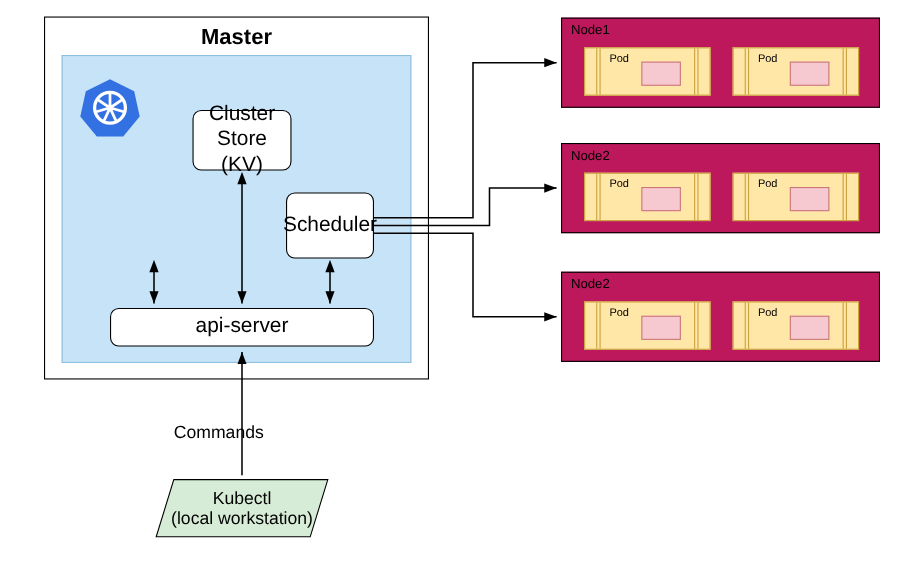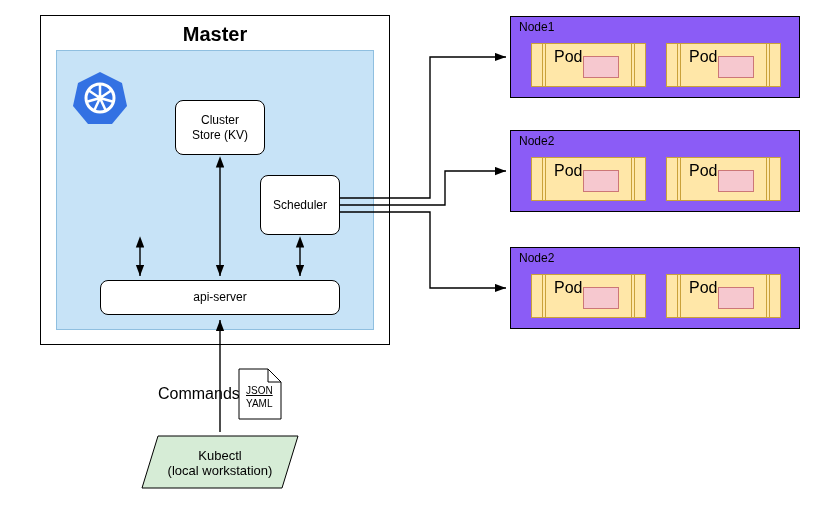--- a/index.html
+++ b/index.html
@@ -1,25 +1,25 @@
 <!DOCTYPE html>
 <html><head>
 <meta charset="utf-8">
 <style>
   html,body{margin:0;padding:0;font-family:Arial,Helvetica,sans-serif;background:#fff}
   .canvas{position:relative;width:698px;height:516px;background:#fff}
-  .box{position:absolute;border:1px solid #000;border-radius:8px;background:#fff;display:flex;align-items:center;justify-content:center;text-align:center;font-size:12px;line-height:1.2;box-sizing:border-box}
+  .box{position:absolute;border:1px solid #000;border-radius:8px;background:#fff;display:flex;align-items:center;justify-content:center;text-align:center;font-size:19px;line-height:1.2;box-sizing:border-box}
   .plain{border-radius:0}
   svg.overlay{position:absolute;left:0;top:0;width:837px;height:516px;pointer-events:none}
   .pod{position:absolute;background:#ffe7a8;border:1px solid #caa13a;box-sizing:border-box}
   .pod .stripe-l{position:absolute;left:10px;top:0;bottom:0;width:2px;border-left:1px solid #caa13a;border-right:1px solid #caa13a}
   .pod .stripe-r{position:absolute;right:10px;top:0;bottom:0;width:2px;border-left:1px solid #caa13a;border-right:1px solid #caa13a}
-  .pod .lbl{position:absolute;left:22px;top:4px;font-size:16px}
+  .pod .lbl{position:absolute;left:22px;top:4px;font-size:10px}
   .pod .inner{position:absolute;right:26px;bottom:8px;width:34px;height:20px;background:#f6c8cf;border:1px solid #c77}
-  .nodebox{position:absolute;border:1px solid #000;background:#8b5cf6;box-sizing:border-box}
+  .nodebox{position:absolute;border:1px solid #000;background:#be185d;box-sizing:border-box}
   .nodebox .title{position:absolute;left:8px;top:3px;font-size:12px}
 </style>
 </head>
 <body>
 
 <div class="canvas">
 
   <div class="box plain" style="left:40px;top:15px;width:350px;height:330px;border-radius:0;align-items:flex-start;justify-content:center;font-weight:bold;font-size:20px;padding-top:6px">
     <span>Master</span>
   </div>
@@ -54,34 +54,26 @@
   </div>
 
   <div class="box" style="left:260px;top:175px;width:80px;height:60px">
     <span>Scheduler</span>
   </div>
 
   <div style="position:absolute;left:158px;top:385px;font-size:16px">
     <span>Commands</span>
   </div>
 
-  <div style="position:absolute;left:238px;top:368px">
-    <svg width="44" height="52">
-      <polygon points="1,1 30,1 43,14 43,51 1,51" fill="#fff" stroke="#000"></polygon>
-      <polyline points="30,1 30,14 43,14" fill="none" stroke="#000"></polyline>
-    </svg>
-    <div style="position:absolute;left:8px;top:17px;font-size:10px;text-decoration:underline">JSON</div>
-    <div style="position:absolute;left:8px;top:30px;font-size:10px">YAML</div>
-  </div>
 
   <div style="position:absolute;left:140px;top:435px">
     <svg width="160" height="55">
       <polygon points="18,1 158,1 142,53 2,53" fill="#d6ecd6" stroke="#000"></polygon>
     </svg>
-    <div style="position:absolute;left:0;top:0;width:160px;height:55px;display:flex;align-items:center;justify-content:center;text-align:center;font-size:13px;white-space:pre-line">
+    <div style="position:absolute;left:0;top:0;width:160px;height:55px;display:flex;align-items:center;justify-content:center;text-align:center;font-size:16px;white-space:pre-line">
       <span>Kubectl
 (local workstation)</span>
     </div>
   </div>
 
   <div class="nodebox" style="left:510px;top:16px;width:290px;height:82px">
     <div class="title">Node1</div>
     <div class="pod" style="left:20px;top:26px;width:115px;height:44px">
       <div class="stripe-l"></div>
         <div class="stripe-r"></div>

